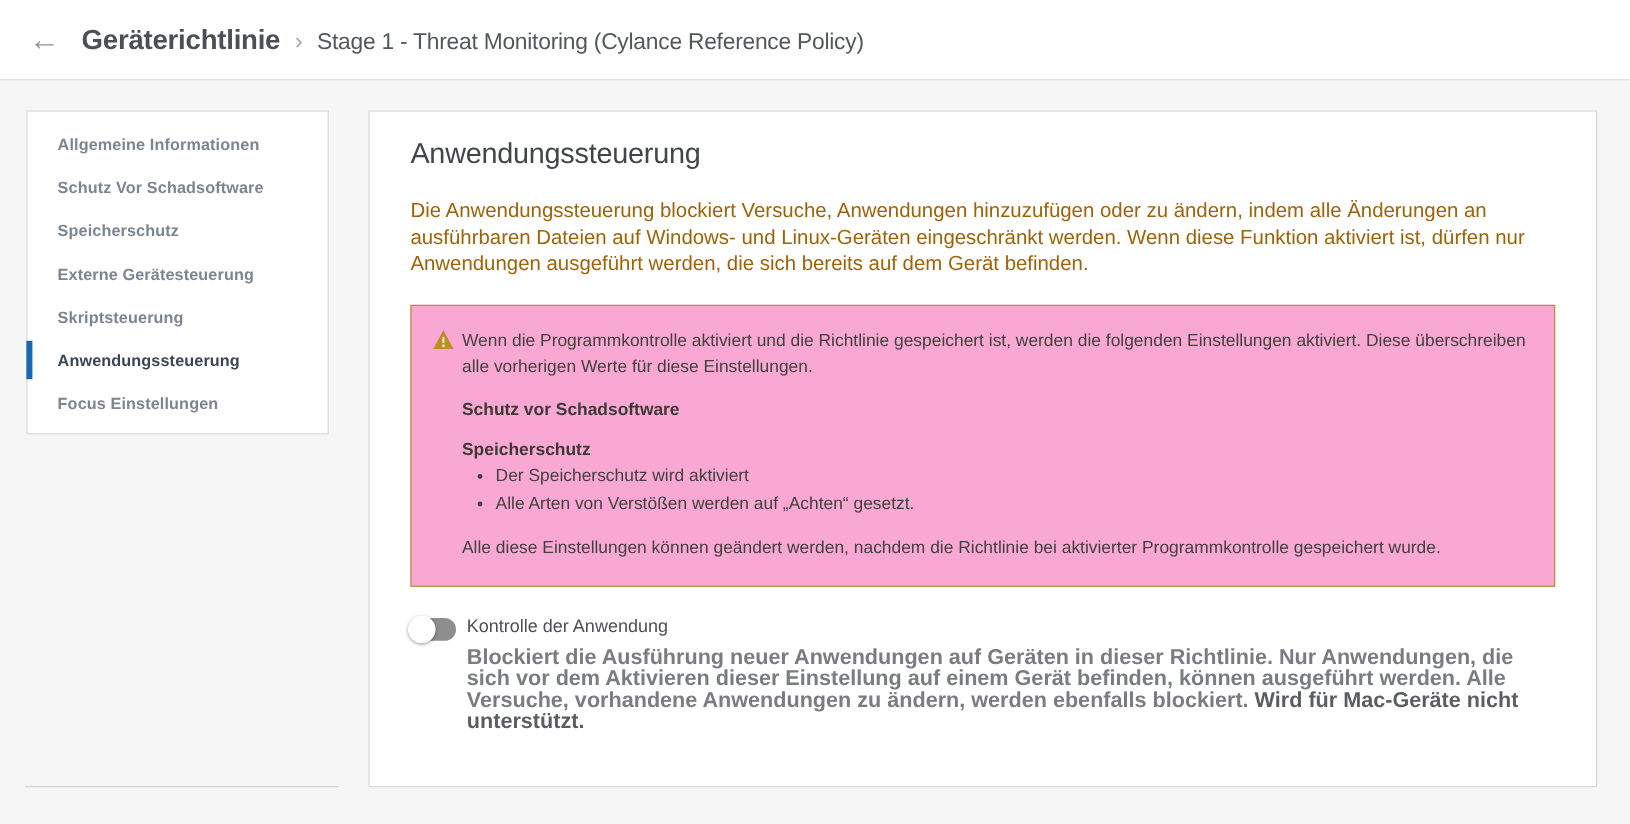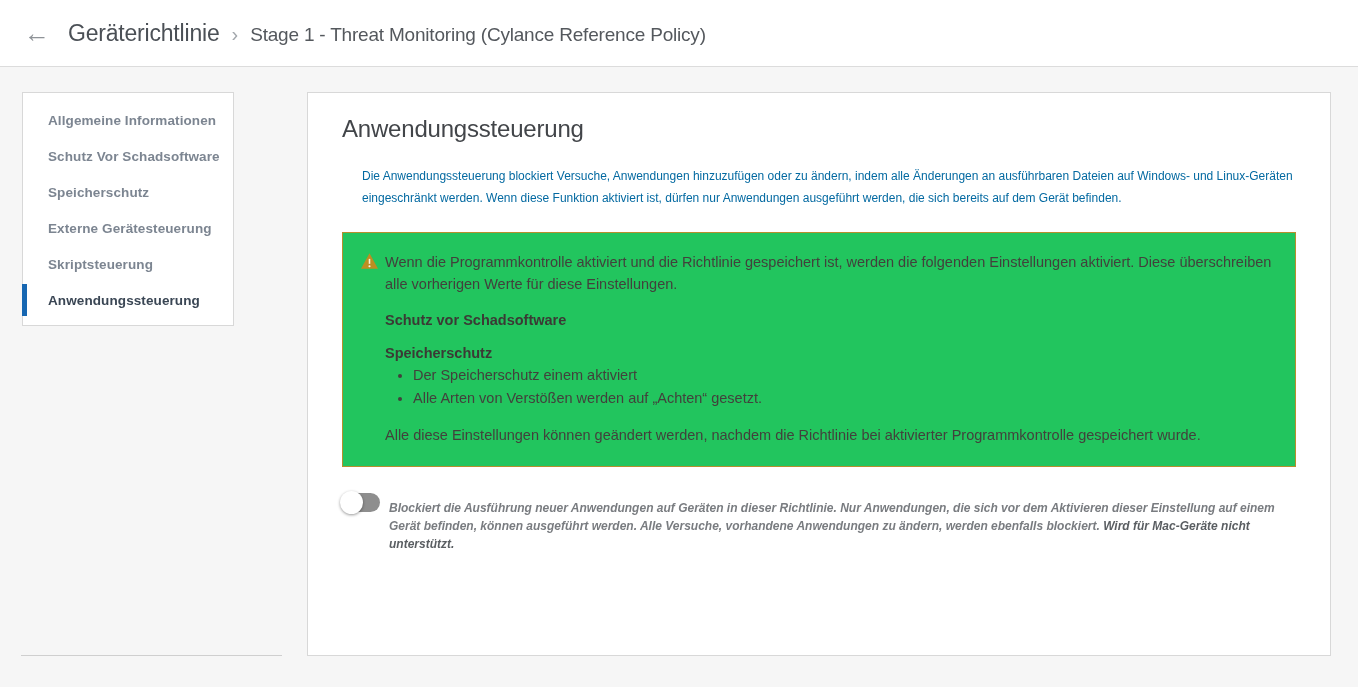--- a/index.html
+++ b/index.html
@@ -19,32 +19,32 @@
     border-bottom: 1px solid #dcdcdc;
     display: flex; align-items: center;
     padding: 0 24px;
   }
   .back-arrow {
     font-size: 26px; color: #8f9398; line-height: 1;
     cursor: pointer; margin-right: 18px; font-weight: 400;
   }
   .breadcrumb { display: flex; align-items: baseline; gap: 12px; }
   .breadcrumb-root {
-    font-size: 23px; font-weight: 400; color: #4b5056; cursor: pointer;
+    font-size: 23px; font-weight: 700; color: #4b5056; cursor: pointer;
     letter-spacing: -0.2px;
   }
   .breadcrumb-sep { font-size: 20px; color: #a2a7ac; }
   .page-title {
     font-size: 19px; font-weight: 400; color: #54585d;
     letter-spacing: -0.2px;
   }
 
   
   .sidebar {
-    position: absolute; left: 22px; top: 92px; width: 212px;
+    position: absolute; left: 22px; top: 92px; width: 252px;
     background: #ffffff; border: 1px solid #d8d8d8;
     padding: 9px 0 7px 0;
   }
   .sidebar-item {
     position: relative; height: 36px; display: flex; align-items: center;
     padding-left: 25px; font-size: 13.5px; font-weight: 600;
     color: #7c8591; cursor: pointer; letter-spacing: 0.1px;
   }
   .sidebar-item.active { color: #3a4654; font-weight: 700; }
   .sidebar-item .active-bar {
@@ -61,21 +61,21 @@
   .main-card {
     position: absolute; left: 307px; top: 92px; width: 1024px; height: 564px;
     background: #ffffff; border: 1px solid #d8d8d8;
     padding: 22px 34px 0 34px;
   }
   .main-title {
     font-size: 24px; font-weight: 400; color: #424549;
     letter-spacing: -0.2px;
   }
   .main-intro {
-    margin-top: 22px; font-size: 12px; line-height: 22px; color: #0369a1; margin-left: 20px;
+    margin-top: 22px; font-size: 17px; line-height: 22px; color: #a16207;
   }
 
   
   .warning-box {
     margin-top: 23px;
     background: #fcf5e2;
     border: 1px solid #b68f2d;
     padding: 18px 20px 20px 18px;
     display: flex;
   }
@@ -94,22 +94,22 @@
     border-radius: 10px; cursor: pointer; flex: 0 0 38px;
   }
   .toggle-knob {
     position: absolute; left: -2px; top: -2px; width: 23px; height: 23px;
     border-radius: 50%; background: #ffffff;
     box-shadow: 0 1px 3px rgba(0,0,0,0.4);
   }
   .toggle-text { margin-left: 9px; }
   .toggle-label { font-size: 15px; color: #4b5055; }
   .toggle-description {
-    margin-top: 7px; font-size: 12px; line-height: 18px; color: #797c80;
-    max-width: 912px; font-weight: 600; font-style: italic;
+    margin-top: 7px; font-size: 18px; line-height: 18px; color: #797c80;
+    max-width: 912px; font-weight: 600;
   }
   .toggle-description b { color: #5a5e62; font-weight: 700; }
 </style>
 </head>
 <body>
 
 <div class="header">
   <span class="back-arrow">←</span>
   <div class="breadcrumb">
     <span class="breadcrumb-root">Geräterichtlinie</span>
@@ -136,51 +136,56 @@
     <span>Externe Gerätesteuerung</span>
   </div>
   <div class="sidebar-item">
 
     <span>Skriptsteuerung</span>
   </div>
   <div class="sidebar-item active">
     <span class="active-bar" style="background: rgb(23, 103, 178);"></span>
     <span>Anwendungssteuerung</span>
   </div>
+  <div class="sidebar-item">
+
+    <span>Focus Einstellungen</span>
+  </div>
 </div>
 <div class="sidebar-bottom-divider"></div>
 
 <div class="main-card">
   <h1 class="main-title">Anwendungssteuerung</h1>
   <p class="main-intro">Die Anwendungssteuerung blockiert Versuche, Anwendungen hinzuzufügen oder zu ändern, indem alle Änderungen an ausführbaren Dateien auf Windows- und Linux-Geräten eingeschränkt werden. Wenn diese Funktion aktiviert ist, dürfen nur Anwendungen ausgeführt werden, die sich bereits auf dem Gerät befinden.</p>
 
-  <div class="warning-box" style="background: #22c55e; border-color: rgb(182, 143, 45);">
+  <div class="warning-box" style="background: #f9a8d4; border-color: rgb(182, 143, 45);">
     <div class="warning-icon">
       <svg width="17" height="16" viewBox="0 0 24 22">
         <path d="M12 0 L24 22 H0 Z" fill="#bd8e22"></path>
         <rect x="10.9" y="8" width="2.2" height="7" fill="#fcf5e2"></rect>
         <circle cx="12" cy="18.4" r="1.5" fill="#fcf5e2"></circle>
       </svg>
     </div>
     <div class="warning-content">
       <div class="warning-intro">Wenn die Programmkontrolle aktiviert und die Richtlinie gespeichert ist, werden die folgenden Einstellungen aktiviert. Diese überschreiben alle vorherigen Werte für diese Einstellungen.</div>
 
       <div class="warning-heading">Schutz vor Schadsoftware</div>
 
       <div class="warning-heading">Speicherschutz</div>
       <ul class="warning-list">
-        <li>Der Speicherschutz einem aktiviert</li>
+        <li>Der Speicherschutz wird aktiviert</li>
         <li>Alle Arten von Verstößen werden auf „Achten“ gesetzt.</li>
       </ul>
 
       <div class="warning-footer">Alle diese Einstellungen können geändert werden, nachdem die Richtlinie bei aktivierter Programmkontrolle gespeichert wurde.</div>
     </div>
   </div>
 
   <div class="toggle-row">
     <div class="toggle" aria-checked="false" role="switch" style="background: rgb(142, 142, 142);">
       <div class="toggle-knob"></div>
     </div>
     <div class="toggle-text">
+      <div class="toggle-label">Kontrolle der Anwendung</div>
       <div class="toggle-description"><span>Blockiert die Ausführung neuer Anwendungen auf Geräten in dieser Richtlinie. Nur Anwendungen, die sich vor dem Aktivieren dieser Einstellung auf einem Gerät befinden, können ausgeführt werden. Alle Versuche, vorhandene Anwendungen zu ändern, werden ebenfalls blockiert. </span><b>Wird für Mac-Geräte nicht unterstützt.</b></div>
     </div>
   </div>
 </div>
 
 </body></html>

